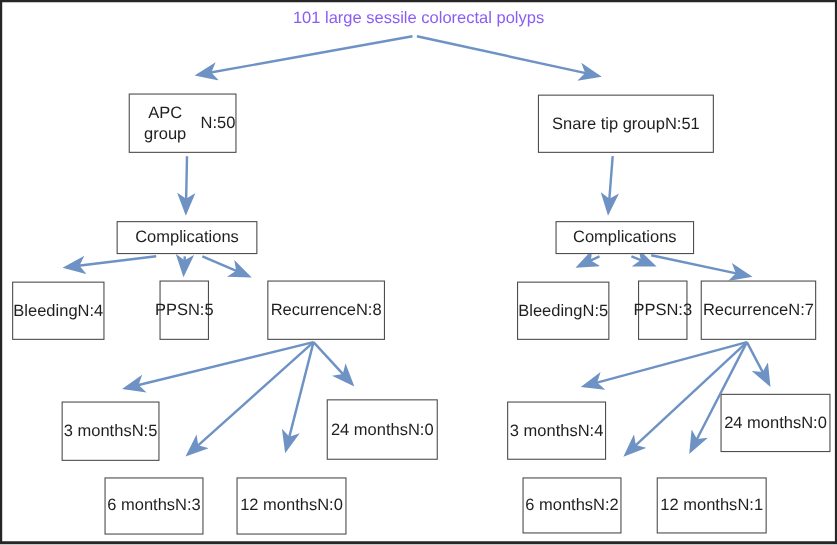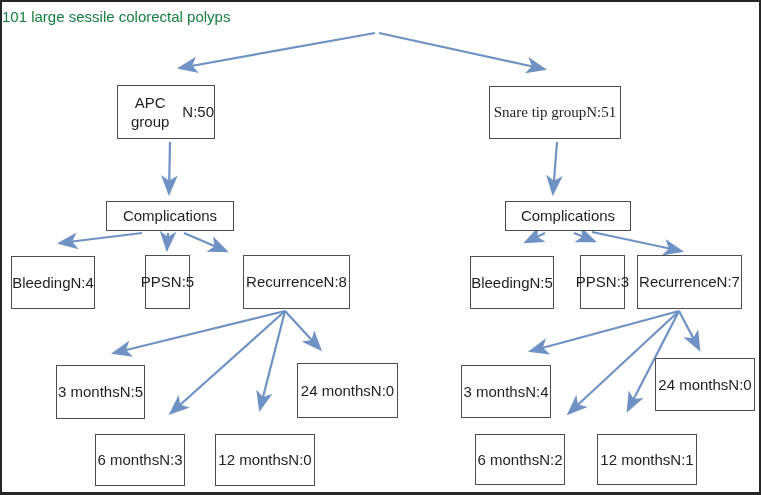--- a/index.html
+++ b/index.html
@@ -9,21 +9,21 @@
     background:#ffffff;
     border:2px solid #262626;
     border-bottom-width:3px;
     box-sizing:border-box;
     font-family:"Liberation Sans","DejaVu Sans",sans-serif;
     color:#1f1f1f;
     overflow:hidden;
   }
   #title{
     position:absolute;top:6px;left:0;width:100%;
-    text-align:left;font-size:15px;color:#15803d;
+    text-align:center;font-size:15px;color:#8b5cf6;
   }
   .box{
     position:absolute;
     background:#ffffff;
     border:1.6px solid #4d4d4d;
     box-sizing:border-box;
     display:flex;flex-direction:row;
     align-items:center;justify-content:center;
     text-align:center;
     font-size:15px;line-height:1.3;
@@ -94,21 +94,21 @@
   </div>
   <div class="box" style="left: 213px; top: 432px; width: 100px; height: 52px; border-color: rgb(77, 77, 77); color: rgb(31, 31, 31);">
     <span>12 months</span>
     <span>N:0</span>
   </div>
   <div class="box" style="left: 295px; top: 361px; width: 101px; height: 55px; border-color: rgb(77, 77, 77); color: rgb(31, 31, 31);">
     <span>24 months</span>
     <span>N:0</span>
   </div>
 
-  <div class="box" style="left: 487px; top: 84px; width: 132px; height: 53px; border-color: rgb(77, 77, 77); color: rgb(31, 31, 31); font-family: Liberation Serif, serif;">
+  <div class="box" style="left: 487px; top: 84px; width: 160px; height: 53px; border-color: rgb(77, 77, 77); color: rgb(31, 31, 31);">
     <span>Snare tip group</span>
     <span>N:51</span>
   </div>
   <div class="box" style="left: 503px; top: 199px; width: 126px; height: 30px; border-color: rgb(77, 77, 77); color: rgb(31, 31, 31);">
     <span>Complications</span>
   </div>
   <div class="box" style="left: 468px; top: 254px; width: 84px; height: 53px; border-color: rgb(77, 77, 77); color: rgb(31, 31, 31);">
     <span>Bleeding</span>
     <span>N:5</span>
   </div>

